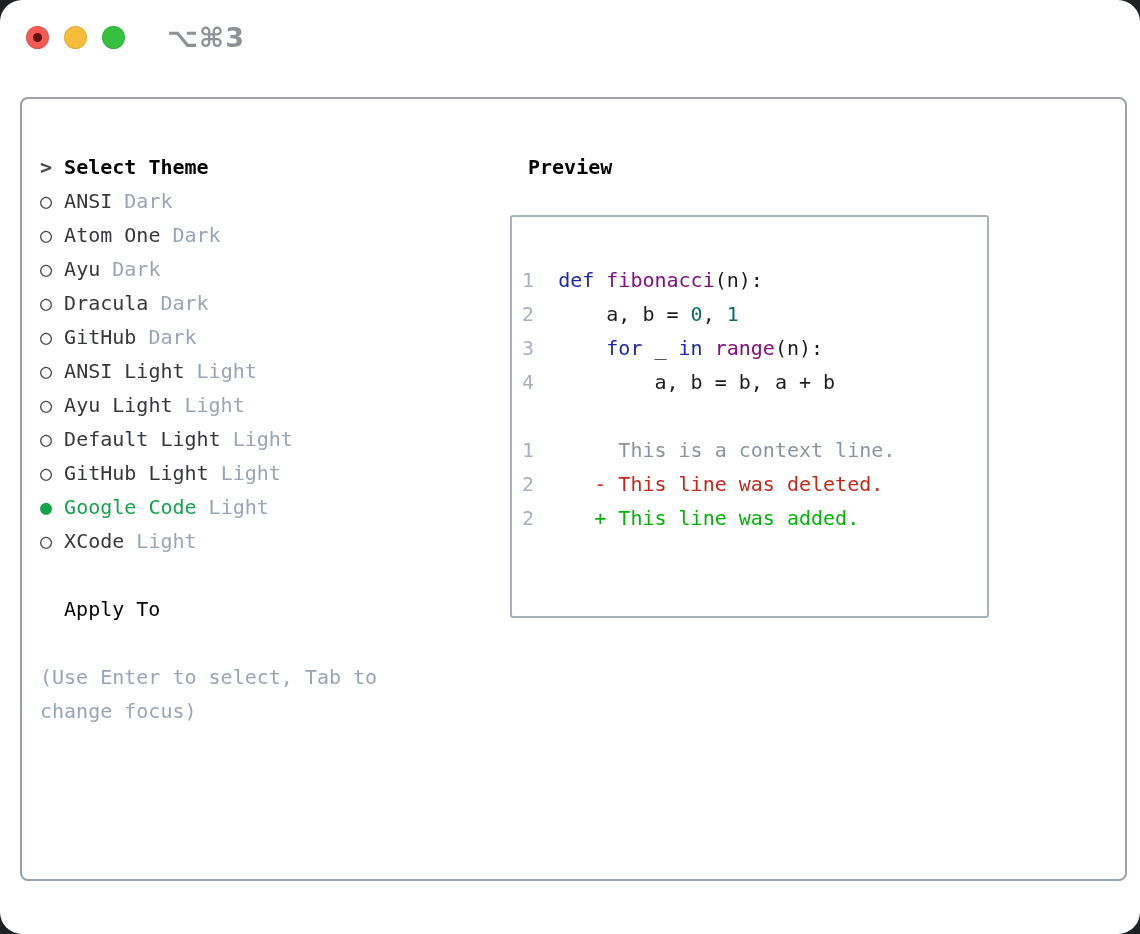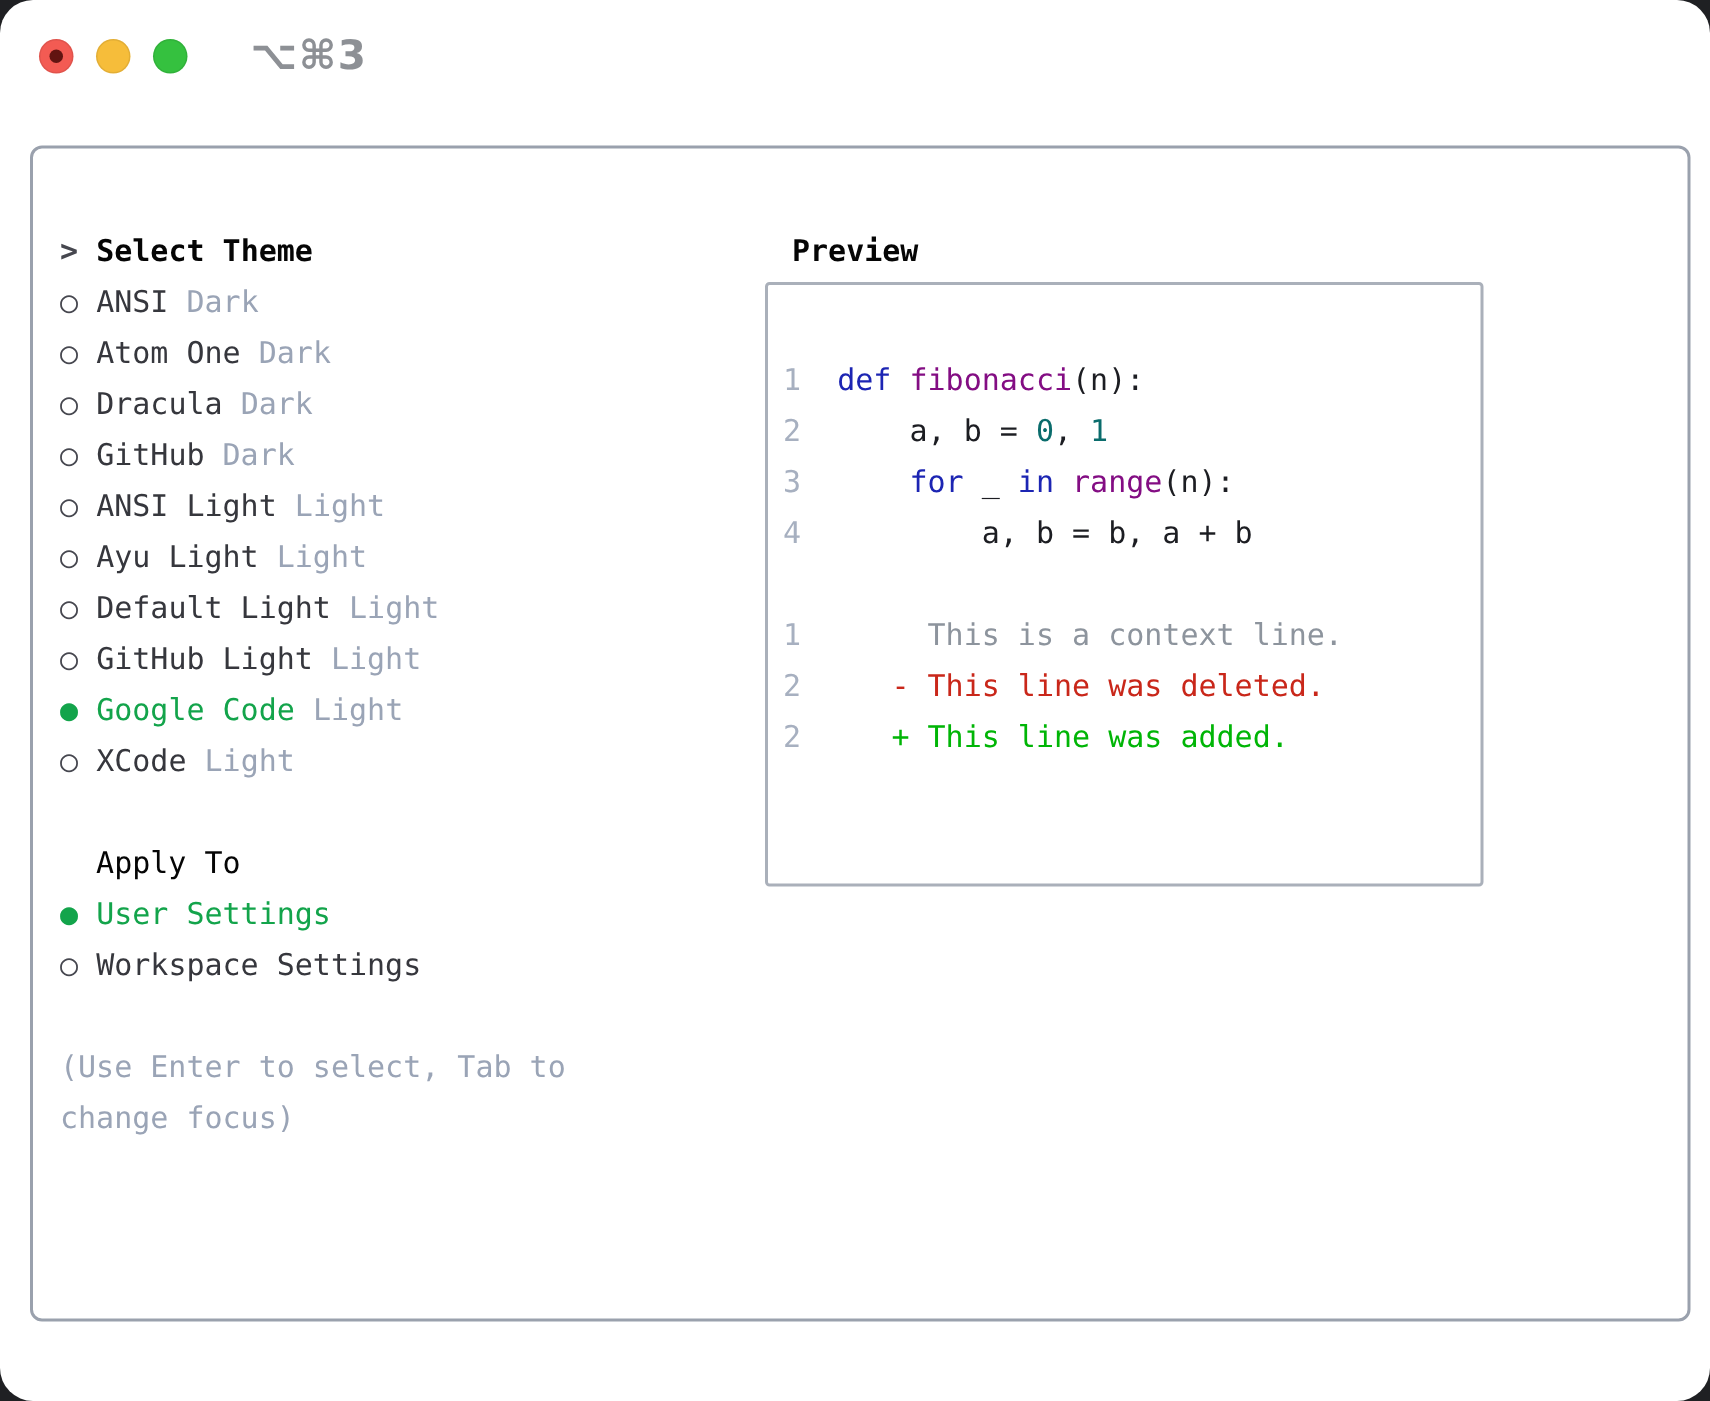--- a/index.html
+++ b/index.html
@@ -58,21 +58,21 @@
   .row .name{color:var(--list-text);}
   .row .name.sel{color:var(--accent-green);}
   .row .variant{color:var(--muted);}
   .row.title{font-weight:bold;color:var(--heading);}
   .row.apply-title{color:var(--heading);}
   .row.apply-title .label{margin-left:2ch;}
   .hint{width:420px;line-height:34px;color:var(--muted);white-space:normal;}
   
   .preview-title{position:absolute;left:482px;top:51px;line-height:34px;font-weight:bold;color:var(--heading);margin-left:24px;}
   .preview-box{
-    position:absolute;left:488px;top:89px;width:479px;height:403px;box-sizing:border-box;
+    position:absolute;left:488px;top:116px;width:479px;height:403px;box-sizing:border-box;
     border:2px solid var(--border-box);border-radius:3px;background:#fff;overflow:hidden;
   }
   .code{padding:46px 0 0 10px;line-height:34px;}
   .code-line{white-space:pre;min-height:34px;}
   .c-lineno{color:var(--lineno);}
   .c-plain{color:var(--code-plain);}
   .c-kw{color:var(--code-kw);}
   .c-title{color:var(--code-title);}
   .c-num{color:var(--code-num);}
   .c-ctx{color:var(--diff-ctx);}
@@ -92,38 +92,35 @@
   <div class="shortcut">⌥⌘3</div>
 
   <div class="card">
 
     <div class="left-pane">
       <div class="row title"><span class="marker">&gt;</span><span> </span><span>Select Theme</span></div>
 
       <div id="theme-items">
           <div class="row"><span class="marker">○</span><span class="name"> ANSI </span><span class="variant">Dark</span></div>
           <div class="row"><span class="marker">○</span><span class="name"> Atom One </span><span class="variant">Dark</span></div>
+          <div class="row"><span class="marker">○</span><span class="name"> Ayu </span><span class="variant">Dark</span></div>
           <div class="row"><span class="marker">○</span><span class="name"> Dracula </span><span class="variant">Dark</span></div>
           <div class="row"><span class="marker">○</span><span class="name"> GitHub </span><span class="variant">Dark</span></div>
           <div class="row"><span class="marker">○</span><span class="name"> ANSI Light </span><span class="variant">Light</span></div>
           <div class="row"><span class="marker">○</span><span class="name"> Ayu Light </span><span class="variant">Light</span></div>
           <div class="row"><span class="marker">○</span><span class="name"> Default Light </span><span class="variant">Light</span></div>
           <div class="row"><span class="marker">○</span><span class="name"> GitHub Light </span><span class="variant">Light</span></div>
           <div class="row"><span class="marker sel">●</span><span class="name sel"> Google Code </span><span class="variant">Light</span></div>
           <div class="row"><span class="marker">○</span><span class="name"> XCode </span><span class="variant">Light</span></div>
         </div>
 
       <div class="row blank"></div>
 
       <div class="row apply-title"><span class="label">Apply To</span></div>
 
-      <div id="apply-options">
-          <div class="row"><span class="marker sel">●</span><span class="name sel"> User Settings</span></div>
-          <div class="row"><span class="marker">○</span><span class="name"> Workspace Settings</span></div>
-        </div>
 
       <div class="row blank"></div>
 
       <div class="hint">(Use Enter to select, Tab to change focus)</div>
     </div>
 
     <div class="preview-title">Preview</div>
 
     <div class="preview-box">
       <div class="code" id="code-lines">

